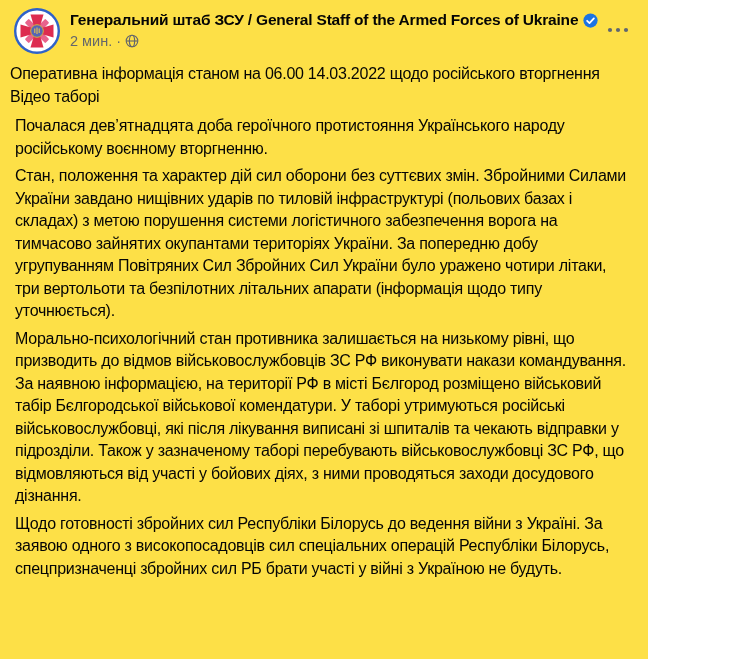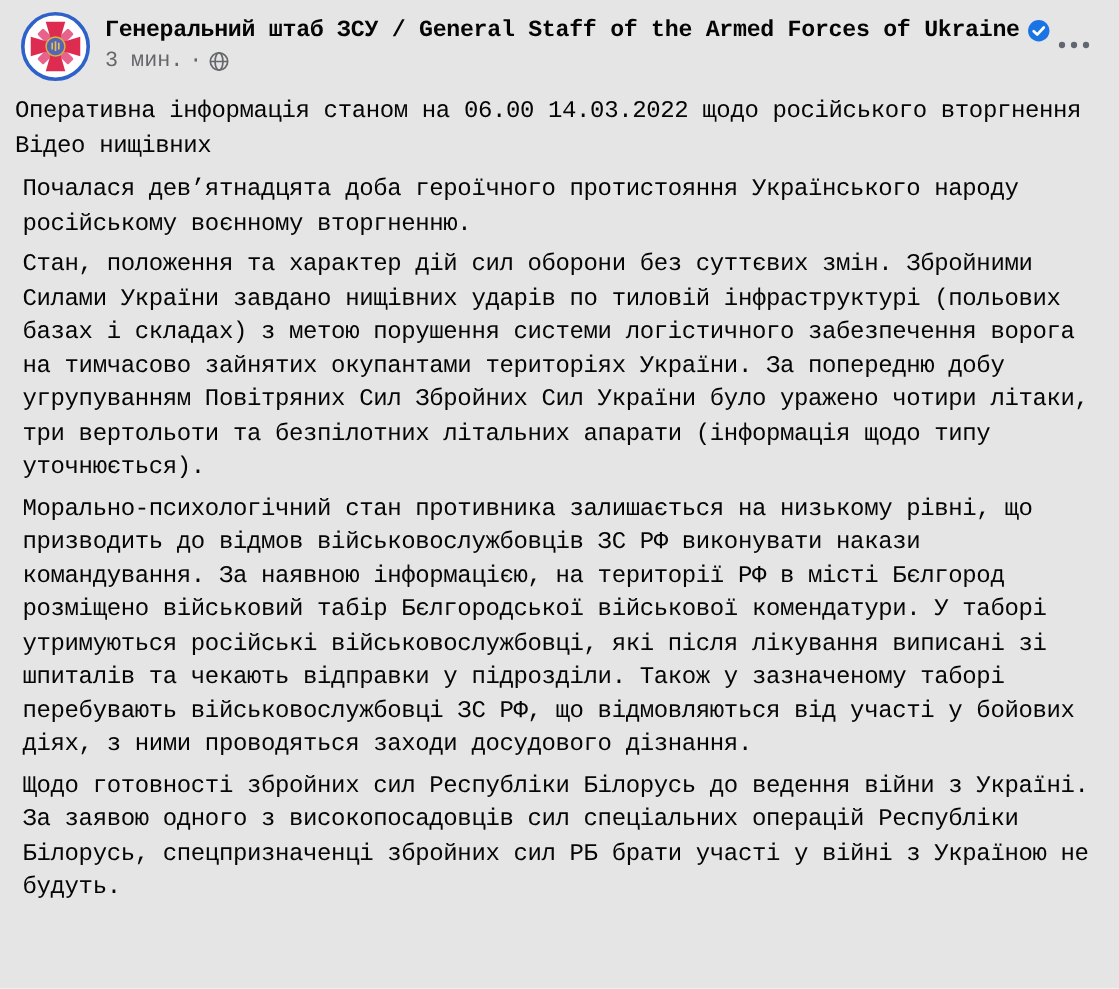--- a/index.html
+++ b/index.html
@@ -9,24 +9,23 @@
   }
   body {
     width: 746px;
     height: 659px;
     overflow: hidden;
     font-family: "Liberation Sans", sans-serif;
     color: #050505;
     position: relative;
   }
   .post-card {
-    width: 746px;
+    width: 648px;
     height: 659px;
-    background: #e5e5e5;
-    font-family: Liberation Mono, monospace;
+    background: #fde047;
   }
   
   .post-header {
     position: relative;
     display: flex;
     align-items: flex-start;
     padding: 8px 16px 0 14px;
     height: 48px;
   }
   .avatar-btn {
@@ -134,21 +133,21 @@
       <div class="name-row">
         <a class="page-name">Генеральний штаб ЗСУ / General Staff of the Armed Forces of Ukraine</a>
         <span class="verified">
           <svg width="15" height="15" viewBox="0 0 16 16">
             <circle cx="8" cy="8" r="7.6" fill="#1b74e4"></circle>
             <path d="M4.4 8.3 L6.9 10.7 L11.6 5.7" stroke="#ffffff" stroke-width="1.9" fill="none" stroke-linecap="round" stroke-linejoin="round"></path>
           </svg>
         </span>
       </div>
       <div class="meta-row">
-        <span class="timestamp">3 мин.</span>
+        <span class="timestamp">2 мин.</span>
         <span class="sep">·</span>
         <span class="globe">
           <svg width="14" height="14" viewBox="0 0 16 16" fill="none" stroke="#65676b" stroke-width="1.3">
             <circle cx="8" cy="8" r="6.6"></circle>
             <ellipse cx="8" cy="8" rx="3" ry="6.6"></ellipse>
             <path d="M1.5 8 h13"></path>
           </svg>
         </span>
       </div>
     </div>
@@ -161,21 +160,21 @@
           <circle cx="19" cy="3" r="2.1" fill="#606770"></circle>
         </svg>
       </span>
     </button>
 
   </div>
 
   <div class="post-body">
     <div class="intro-block">
       <div>Оперативна інформація станом на 06.00 14.03.2022 щодо російського вторгнення</div>
-      <div>Відео нищівних</div>
+      <div>Відео таборі</div>
     </div>
     <div class="main-block">
       <div>Почалася дев’ятнадцята доба героїчного протистояння Українського народу російському воєнному вторгненню.</div>
       <div>Стан, положення та характер дій сил оборони без суттєвих змін. Збройними Силами України завдано нищівних ударів по тиловій інфраструктурі (польових базах і складах) з метою порушення системи логістичного забезпечення ворога на тимчасово зайнятих окупантами територіях України. За попередню добу угрупуванням Повітряних Сил Збройних Сил України було уражено чотири літаки, три вертольоти та безпілотних літальних апарати (інформація щодо типу уточнюється).</div>
       <div>Морально-психологічний стан противника залишається на низькому рівні, що призводить до відмов військовослужбовців ЗС РФ виконувати накази командування. За наявною інформацією, на території РФ в місті Бєлгород розміщено військовий табір Бєлгородської військової комендатури. У таборі утримуються російські військовослужбовці, які після лікування виписані зі шпиталів та чекають відправки у підрозділи. Також у зазначеному таборі перебувають військовослужбовці ЗС РФ, що відмовляються від участі у бойових діях, з ними проводяться заходи досудового дізнання.</div>
       <div>Щодо готовності збройних сил Республіки Білорусь до ведення війни з Україні. За заявою одного з високопосадовців сил спеціальних операцій Республіки Білорусь, спецпризначенці збройних сил РБ брати участі у війні з Україною не будуть.</div>
     </div>
   </div>
 
 </div>

